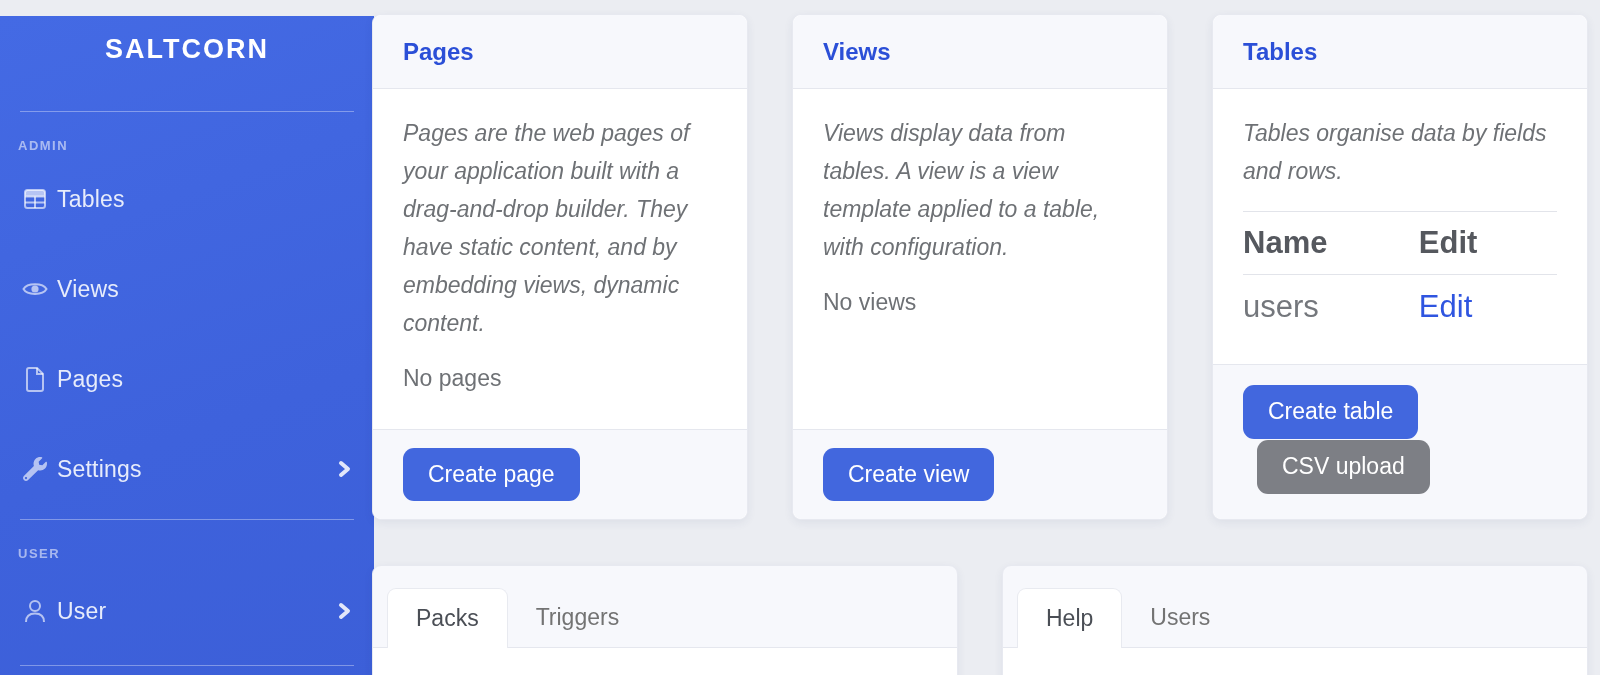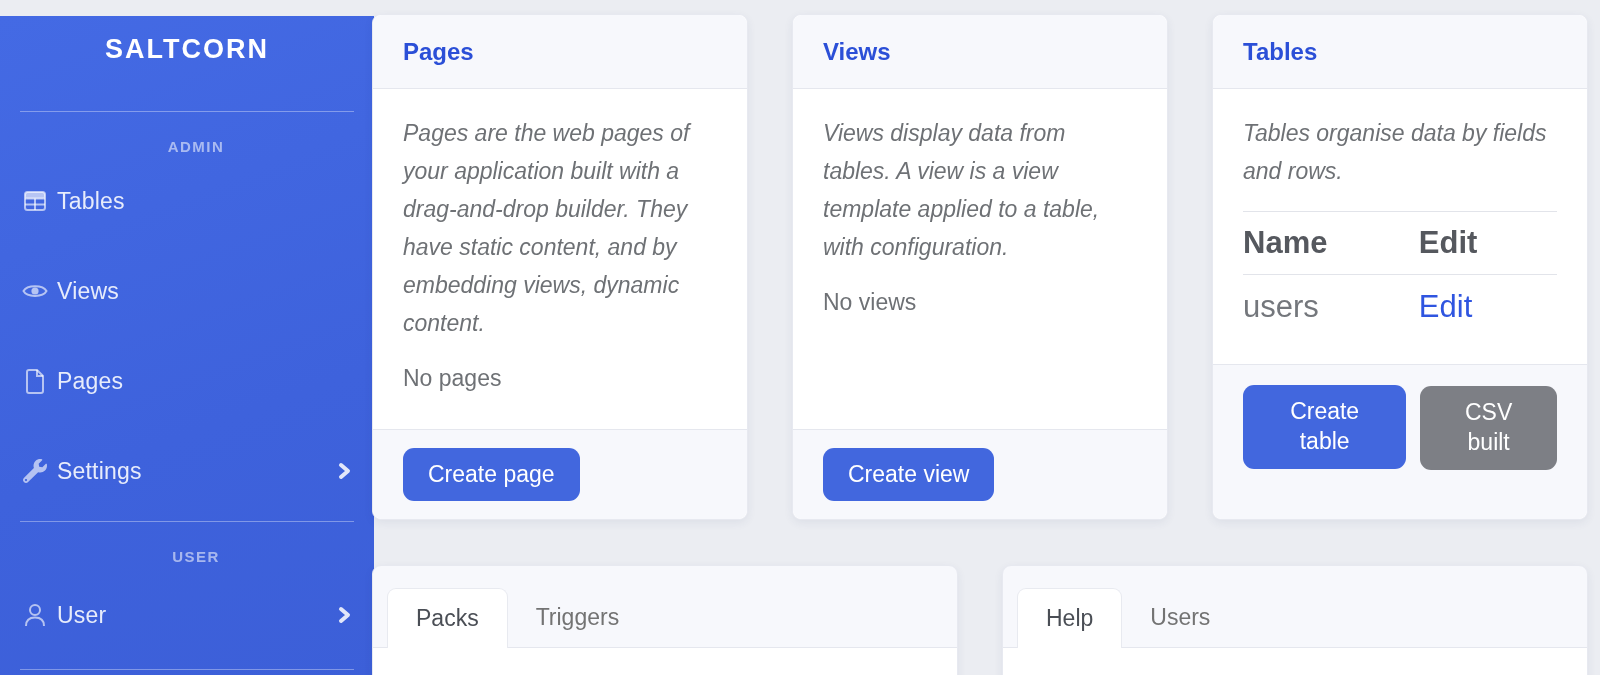--- a/index.html
+++ b/index.html
@@ -19,23 +19,22 @@
   }
   .brand {
     text-align:center; padding-top:18px; font-size:27px; font-weight:800;
     letter-spacing:2px; color:#FFFFFF;
   }
   .sb-div { border:none; border-top:1px solid rgba(255,255,255,0.35); margin:0 20px; }
   .sb-div.d1 { margin-top:46px; }
   .sb-div.d2 { margin-top:34px; }
   .sb-div.d3 { margin-top:38px; }
   .sb-label {
-    margin:26px 0 0 18px; font-size:15px; font-weight:700; letter-spacing:1.5px;
+    margin:26px 0 0 18px; font-size:13px; font-weight:700; letter-spacing:1.5px;
     color:rgba(255,255,255,0.55);
-    text-align:center;
   }
   .nav-item {
     display:flex; align-items:center; height:32px; margin:58px 22px 0 22px;
     cursor:pointer; text-decoration:none; color:#E7ECFB;
   }
   .nav-item.first { margin-top:30px; }
   .nav-ico { width:26px; height:26px; display:inline-flex; align-items:center; justify-content:center; margin-right:9px; }
   .nav-ico svg { display:block; }
   .nav-label { font-size:23px; letter-spacing:0.2px; }
   .nav-chevron { margin-left:auto; display:inline-flex; }
@@ -70,21 +69,21 @@
 
   
   .mini-table { width:100%; border-collapse:collapse; margin-top:20px; font-size:31px; }
   .mini-table th {
     text-align:left; font-weight:700; color:#55585E;
     border-top:1px solid #E2E4EA; border-bottom:1px solid #E2E4EA;
     padding:13px 0;
   }
   .mini-table td { padding:14px 0 6px 0; color:#74777C; }
   .edit-link { color:#2F55E0; text-decoration:none; cursor:pointer; }
-  .footer-tables { height:155px; align-items:flex-start; flex-direction:row; justify-content:flex-start; padding-top:20px; }
+  .footer-tables { height:155px; align-items:flex-start; flex-direction:column; justify-content:flex-start; padding-top:20px; }
   .csv-btn { margin-left:14px; margin-top:1px; }
 
   
   .tab-card { background:#F7F8FC; overflow:hidden; }
   .tab-strip {
     display:flex; align-items:flex-end; padding:22px 0 0 14px;
     border-bottom:1px solid #E5E7EE;
     text-align:center;
   }
   .tab {
@@ -226,21 +225,21 @@
         <tbody>
           <tr>
             <td>users</td>
             <td><a class="edit-link">Edit</a></td>
           </tr>
         </tbody>
       </table>
     </div>
     <footer class="card-footer footer-tables">
       <button class="btn btn-primary">Create table</button>
-      <button class="btn btn-secondary csv-btn">CSV built</button>
+      <button class="btn btn-secondary csv-btn">CSV upload</button>
     </footer>
   </section>
 
   <section class="card tab-card" id="card-packs">
     <div class="tab-strip">
       <div class="tab active">
         <span>Packs</span>
       </div>
       <div class="tab">
         <span>Triggers</span>

